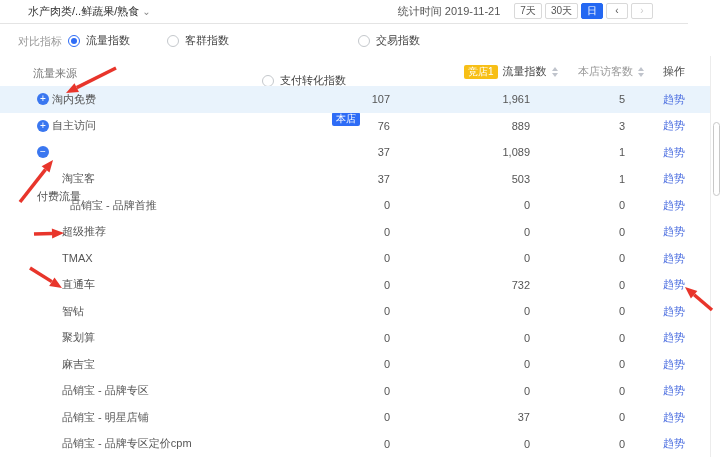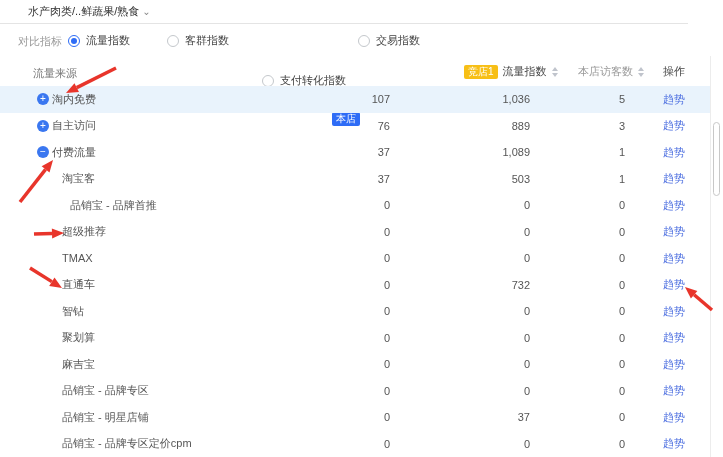--- a/index.html
+++ b/index.html
@@ -66,20 +66,30 @@
 </style>
 </head>
 <body>
 
 <div class="stage">
 
   <div class="topbar">
     <div class="crumb">
       <span>水产肉类/..鲜蔬果/熟食</span><span class="caret">⌄</span>
     </div>
+    <div class="right-ctrl">
+      <span class="stat-time">统计时间 2019-11-21</span>
+      <div class="btn-group">
+        <button class="tbtn">7天</button>
+        <button class="tbtn">30天</button>
+        <button class="tbtn active">日</button>
+        <button class="tbtn nav">‹</button>
+        <button class="tbtn nav disabled">›</button>
+      </div>
+    </div>
   </div>
 
   <div class="filterbar">
     <span class="filter-label">对比指标</span>
     <div>
         <label class="ropt" style="left: 68px;">
           <span class="radio sel"></span>
           <span class="rlabel">流量指数</span>
         </label>
         <label class="ropt" style="left: 167px;">
@@ -129,35 +139,35 @@
     <div class="hgroup" style="left:663px;">
       <span class="hlabel">操作</span>
     </div>
   </div>
 
   <div class="tbody">
       <div class="trow hl">
       <span class="expand">+</span>
       <span class="lbl" style="left: 52px;">淘内免费</span>
       <span class="num shop">107</span>
-      <span class="num comp">1,036</span>
+      <span class="num comp">1,961</span>
       <span class="num vis">5</span>
       <a class="trend">趋势</a>
     </div>
       <div class="trow">
       <span class="expand">+</span>
       <span class="lbl" style="left: 52px; text-align: right;">自主访问</span>
       <span class="num shop">76</span>
       <span class="num comp">889</span>
       <span class="num vis">3</span>
       <a class="trend">趋势</a>
     </div>
       <div class="trow">
       <span class="expand">−</span>
-      <span class="lbl" style="left: 52px;">付费流量</span>
+      <span class="lbl" style="left: 37px; margin-top: 44px;">付费流量</span>
       <span class="num shop">37</span>
       <span class="num comp">1,089</span>
       <span class="num vis">1</span>
       <a class="trend">趋势</a>
     </div>
       <div class="trow">
 
       <span class="lbl" style="left: 62px;">淘宝客</span>
       <span class="num shop">37</span>
       <span class="num comp">503</span>

